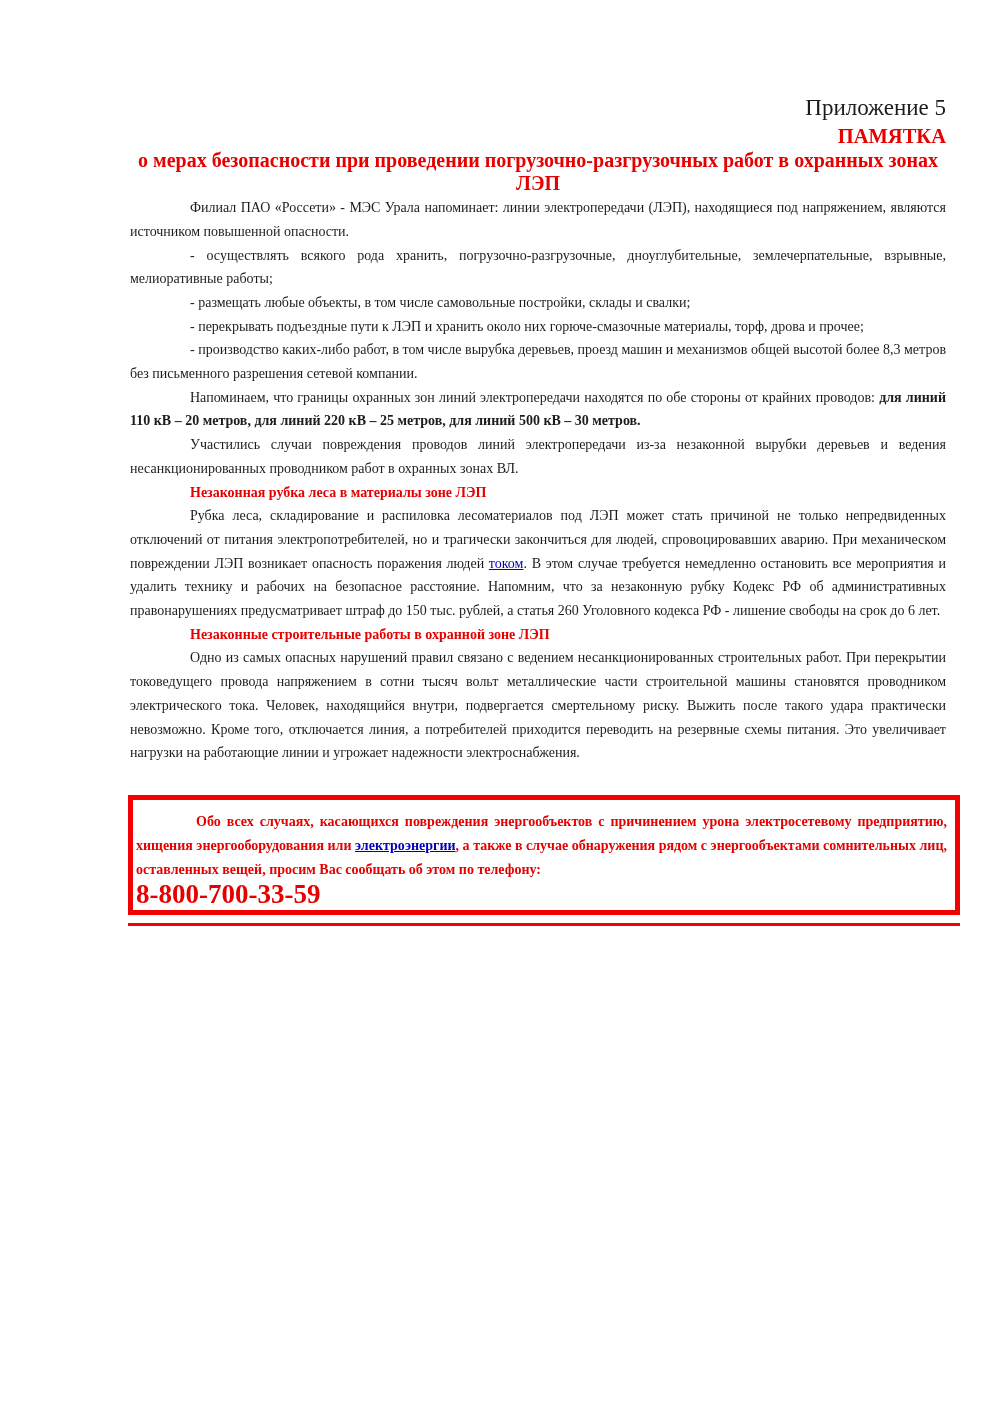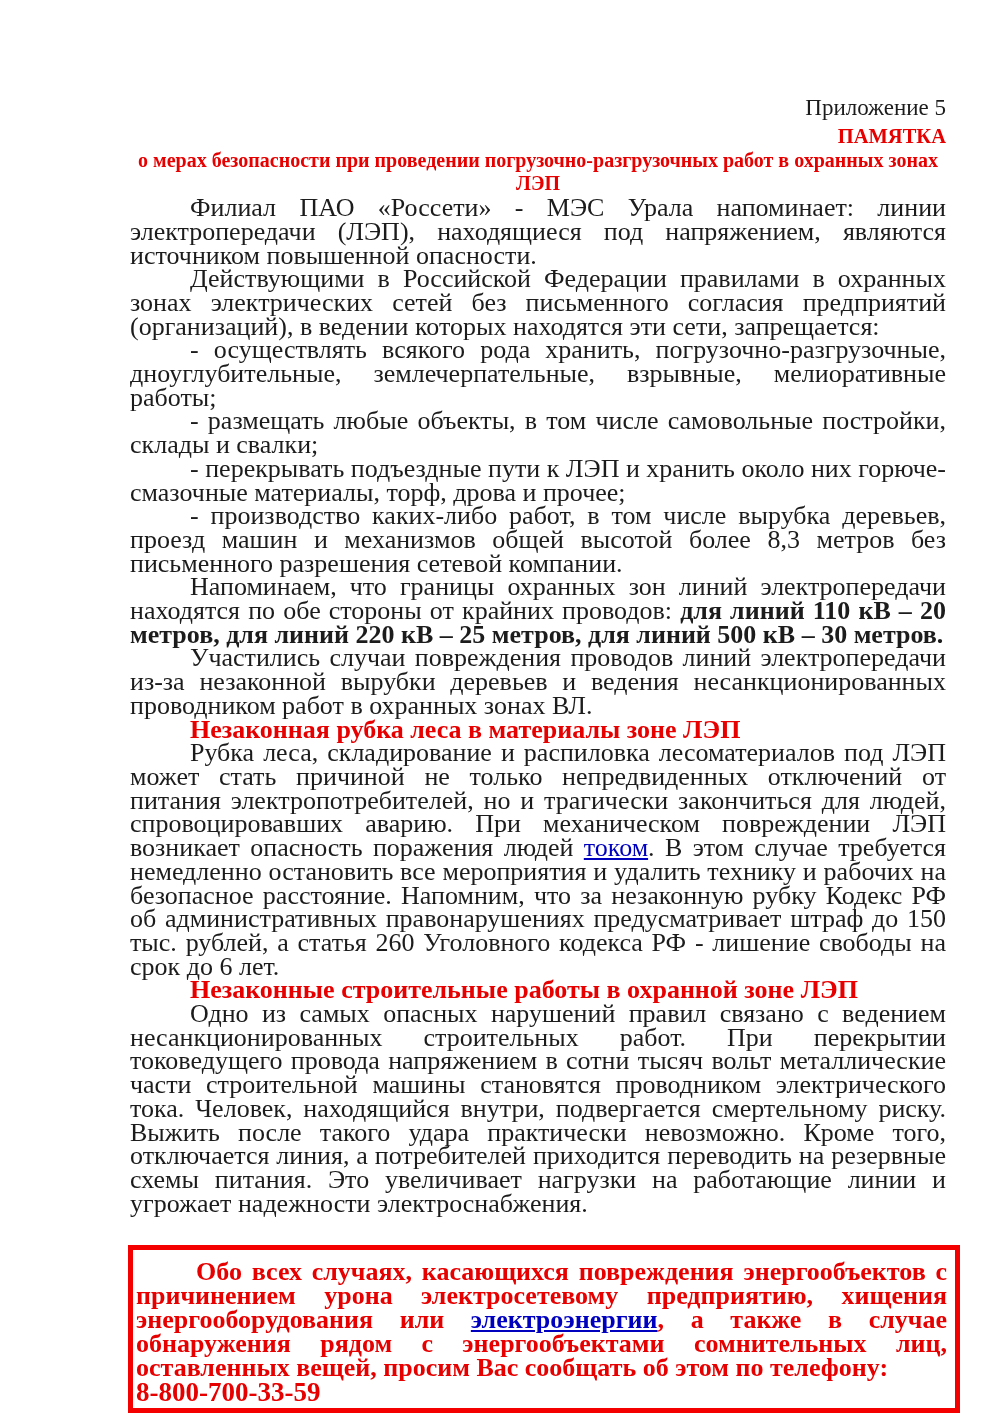--- a/index.html
+++ b/index.html
@@ -27,21 +27,21 @@
   .title{
     text-align:right;font-weight:bold;color:var(--red);
     font-size:20.5px;line-height:23.7px;margin-top:5px;
   }
   .subtitle{
     text-align:center;font-weight:bold;color:var(--red);
     font-size:20px;line-height:23.7px;
   }
   #body-blocks p, .alert p{
     margin:0;
-    font-size:26px;line-height:23.7px;
+    font-size:14px;line-height:23.7px;
     text-align:justify;text-indent:60px;
   }
   p.heading{
     color:var(--red);font-weight:bold;text-align:left;
   }
   .b{font-weight:bold;}
   a{color:var(--link);text-decoration:underline;cursor:pointer;}
   .alert{
     border:5px solid var(--border-red);
     margin:30px -14px 0 -2px;
@@ -64,21 +64,20 @@
 </head>
 <body>
 
 <div class="page">
   <div class="annex">Приложение 5</div>
   <div class="title">ПАМЯТКА</div>
   <div class="subtitle">о мерах безопасности при проведении погрузочно-разгрузочных работ в охранных зонах ЛЭП</div>
 
   <div id="body-blocks">
       <p class="para"><span>Филиал ПАО «Россети» - МЭС Урала напоминает: линии электропередачи (ЛЭП), находящиеся под напряжением, являются источником повышенной опасности.</span></p>
-      <p class="para"><span>Действующими в Российской Федерации правилами в охранных зонах электрических сетей без письменного согласия предприятий (организаций), в ведении которых находятся эти сети, запрещается:</span></p>
       <p class="para"><span>- осуществлять всякого рода хранить, погрузочно-разгрузочные, дноуглубительные, землечерпательные, взрывные, мелиоративные работы;</span></p>
       <p class="para"><span>- размещать любые объекты, в том числе самовольные постройки, склады и свалки;</span></p>
       <p class="para"><span>- перекрывать подъездные пути к ЛЭП и хранить около них горюче-смазочные материалы, торф, дрова и прочее;</span></p>
       <p class="para"><span>- производство каких-либо работ, в том числе вырубка деревьев, проезд машин и механизмов общей высотой более 8,3 метров без письменного разрешения сетевой компании.</span></p>
       <p class="para"><span>Напоминаем, что границы охранных зон линий электропередачи находятся по обе стороны от крайних проводов: </span><span class="b">для линий 110 кВ – 20 метров, для линий 220 кВ – 25 метров, для линий 500 кВ – 30 метров.</span></p>
       <p class="para"><span>Участились случаи повреждения проводов линий электропередачи из-за незаконной вырубки деревьев и ведения несанкционированных проводником работ в охранных зонах ВЛ.</span></p>
       <p class="heading"><span>Незаконная рубка леса в материалы зоне ЛЭП</span></p>
       <p class="para"><span>Рубка леса, складирование и распиловка лесоматериалов под ЛЭП может стать причиной не только непредвиденных отключений от питания электропотребителей, но и трагически закончиться для людей, спровоцировавших аварию. При механическом повреждении ЛЭП возникает опасность поражения людей </span><a href="#">током</a><span>. В этом случае требуется немедленно остановить все мероприятия и удалить технику и рабочих на безопасное расстояние. Напомним, что за незаконную рубку Кодекс РФ об административных правонарушениях предусматривает штраф до 150 тыс. рублей, а статья 260 Уголовного кодекса РФ - лишение свободы на срок до 6 лет.</span></p>
       <p class="heading"><span>Незаконные строительные работы в охранной зоне ЛЭП</span></p>
       <p class="para"><span>Одно из самых опасных нарушений правил связано с ведением несанкционированных строительных работ. При перекрытии токоведущего провода напряжением в сотни тысяч вольт металлические части строительной машины становятся проводником электрического тока. Человек, находящийся внутри, подвергается смертельному риску. Выжить после такого удара практически невозможно. Кроме того, отключается линия, а потребителей приходится переводить на резервные схемы питания. Это увеличивает нагрузки на работающие линии и угрожает надежности электроснабжения.</span></p>

